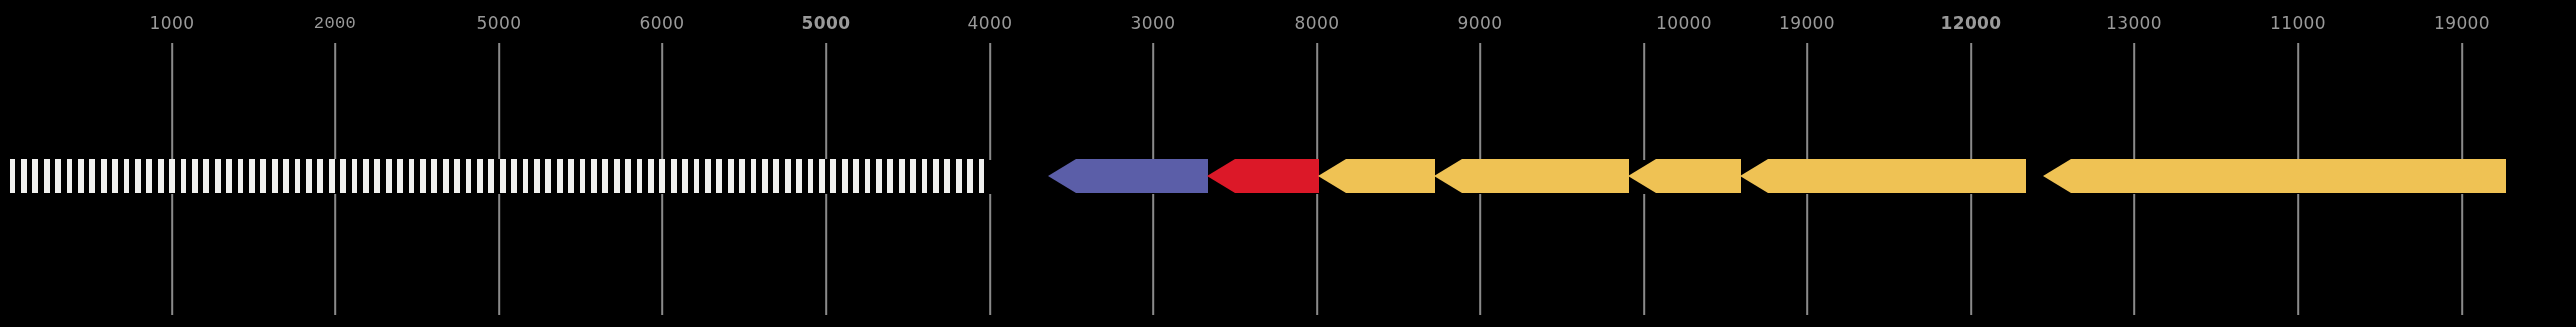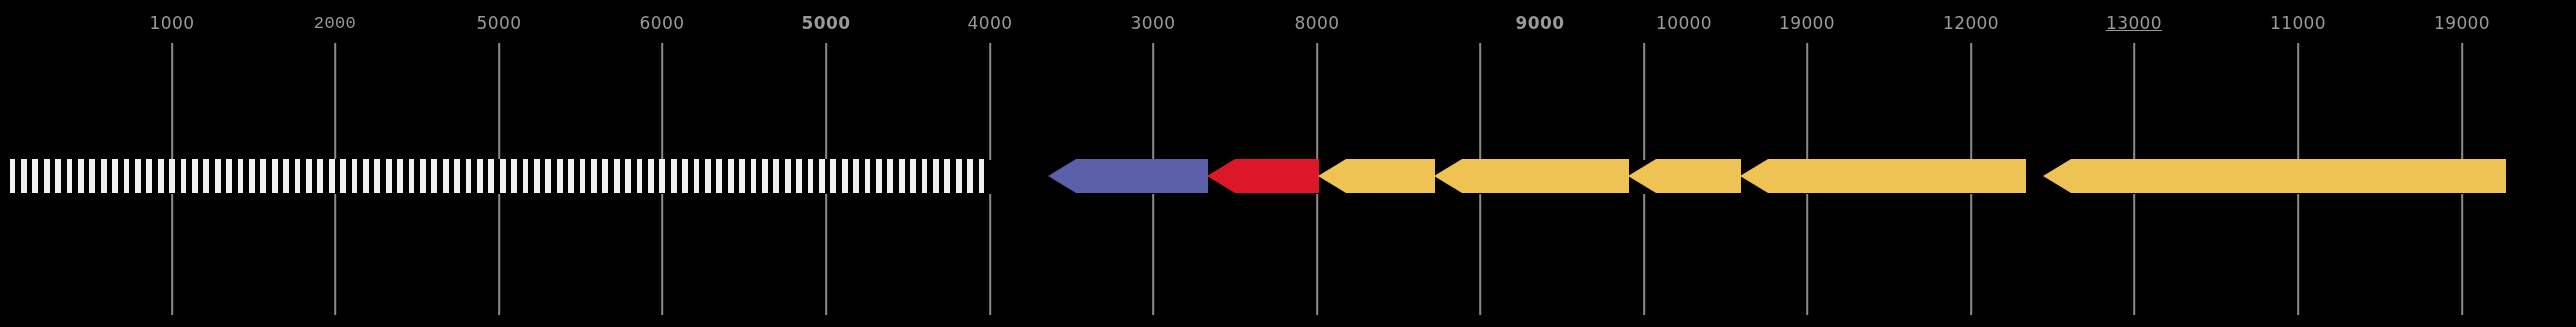--- a/index.html
+++ b/index.html
@@ -90,33 +90,33 @@
       <div class="tick-line" style="left: 826px; top: 194px; height: 121px;"></div>
       <div class="tick-label" style="left: 990px;">4000</div>
       <div class="tick-line" style="left: 990px; top: 43px; height: 117px; background: rgb(138, 138, 138);"></div>
       <div class="tick-line" style="left: 990px; top: 194px; height: 121px;"></div>
       <div class="tick-label" style="left: 1153px;">3000</div>
       <div class="tick-line" style="left: 1153px; top: 43px; height: 117px; background: rgb(138, 138, 138);"></div>
       <div class="tick-line" style="left: 1153px; top: 194px; height: 121px;"></div>
       <div class="tick-label" style="left: 1317px;">8000</div>
       <div class="tick-line" style="left: 1317px; top: 43px; height: 117px; background: rgb(138, 138, 138);"></div>
       <div class="tick-line" style="left: 1317px; top: 194px; height: 121px;"></div>
-      <div class="tick-label" style="left: 1540px; font-weight: bold;">9000</div>
+      <div class="tick-label" style="left: 1480px;">9000</div>
       <div class="tick-line" style="left: 1480px; top: 43px; height: 117px; background: rgb(138, 138, 138);"></div>
       <div class="tick-line" style="left: 1480px; top: 194px; height: 121px;"></div>
       <div class="tick-label" style="left: 1684px;">10000</div>
       <div class="tick-line" style="left: 1644px; top: 43px; height: 117px; background: rgb(138, 138, 138);"></div>
       <div class="tick-line" style="left: 1644px; top: 194px; height: 121px;"></div>
       <div class="tick-label" style="left: 1807px;">19000</div>
       <div class="tick-line" style="left: 1807px; top: 43px; height: 117px; background: rgb(138, 138, 138);"></div>
       <div class="tick-line" style="left: 1807px; top: 194px; height: 121px;"></div>
-      <div class="tick-label" style="left: 1971px;">12000</div>
+      <div class="tick-label" style="left: 1971px; font-weight: bold;">12000</div>
       <div class="tick-line" style="left: 1971px; top: 43px; height: 117px; background: rgb(138, 138, 138);"></div>
       <div class="tick-line" style="left: 1971px; top: 194px; height: 121px;"></div>
-      <div class="tick-label" style="left: 2134px; text-decoration: underline;">13000</div>
+      <div class="tick-label" style="left: 2134px;">13000</div>
       <div class="tick-line" style="left: 2134px; top: 43px; height: 117px; background: rgb(138, 138, 138);"></div>
       <div class="tick-line" style="left: 2134px; top: 194px; height: 121px;"></div>
       <div class="tick-label" style="left: 2298px;">11000</div>
       <div class="tick-line" style="left: 2298px; top: 43px; height: 117px; background: rgb(138, 138, 138);"></div>
       <div class="tick-line" style="left: 2298px; top: 194px; height: 121px;"></div>
       <div class="tick-label" style="left: 2462px;">19000</div>
       <div class="tick-line" style="left: 2462px; top: 43px; height: 117px; background: rgb(138, 138, 138);"></div>
       <div class="tick-line" style="left: 2462px; top: 194px; height: 121px;"></div>
     </div>
 

